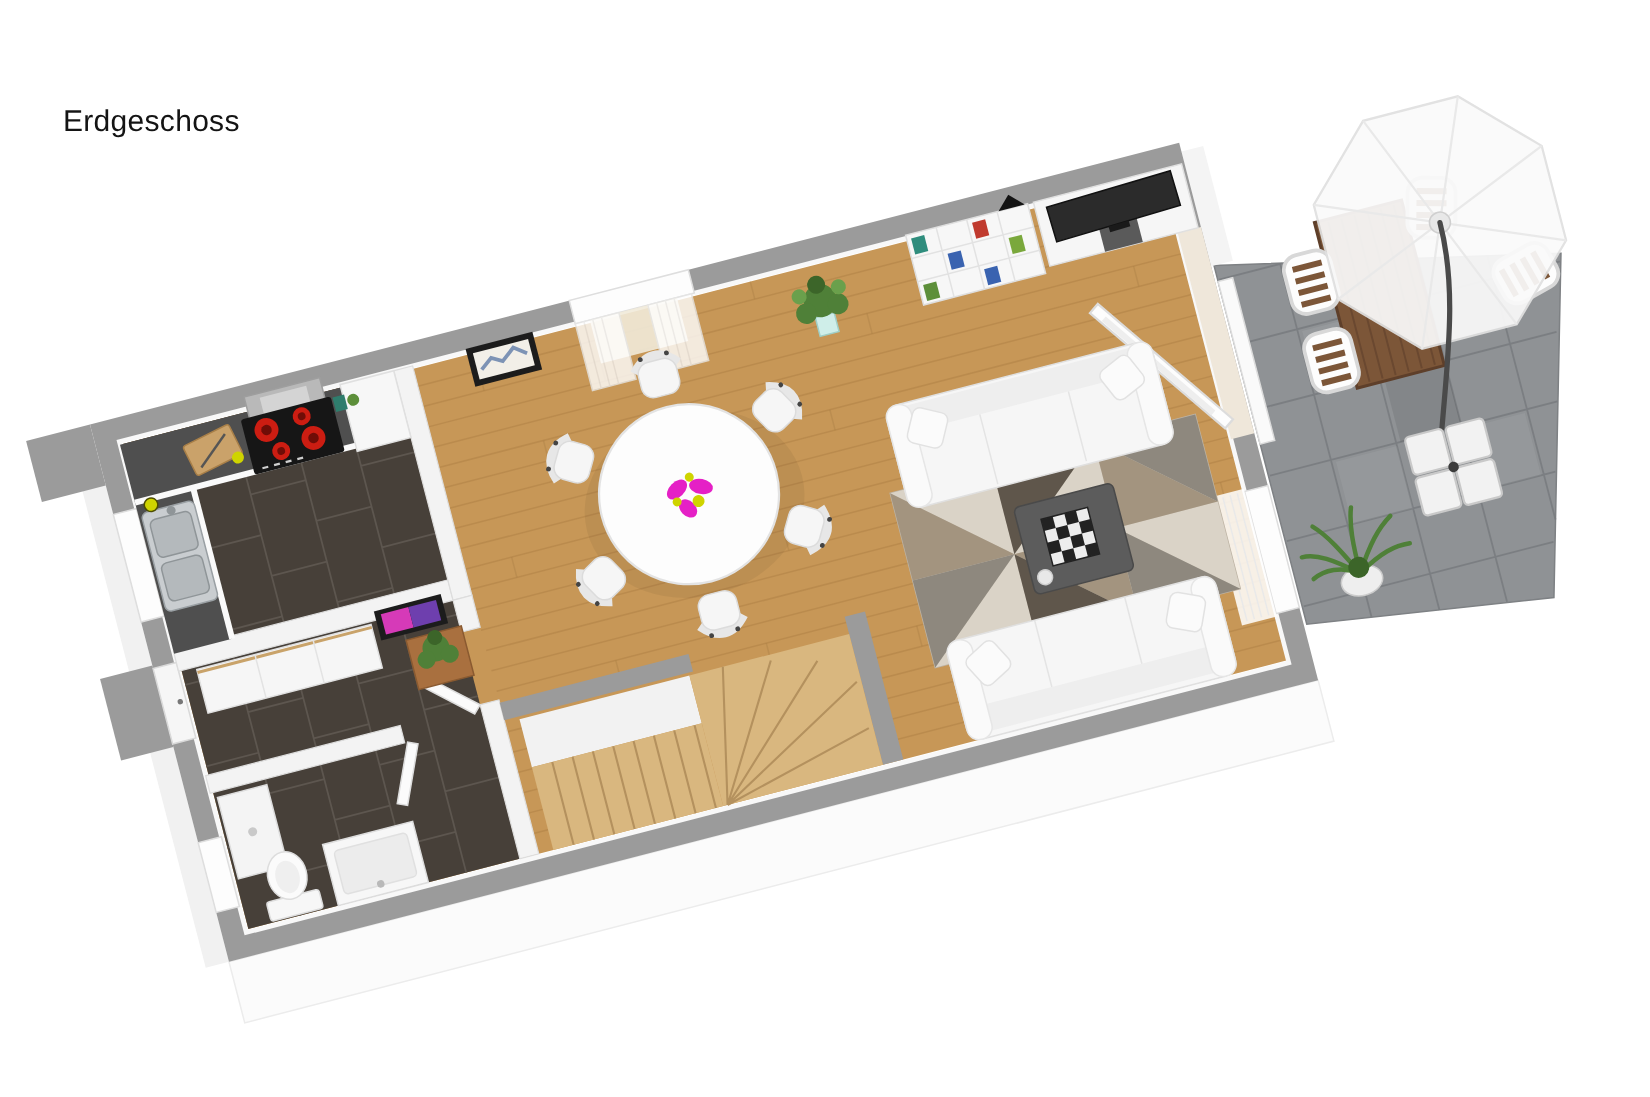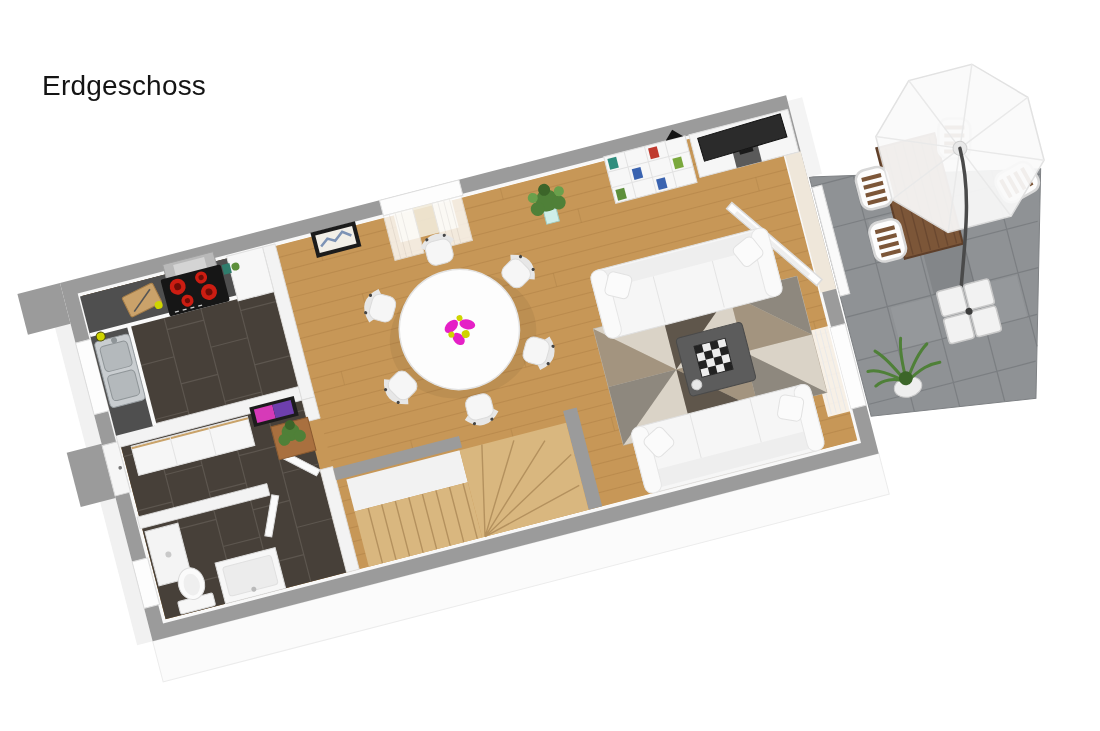--- a/index.html
+++ b/index.html
@@ -1,18 +1,18 @@
 <!DOCTYPE html>
 <html><head>
 <meta charset="utf-8">
 <style>
   html,body{margin:0;padding:0;background:#ffffff;}
   .stage{position:relative;width:1100px;height:731px;background:#ffffff;overflow:hidden;
          font-family:"Liberation Sans", sans-serif;}
-  .title{position:absolute;left:42px;top:70px;font-size:28px;color:#141414;letter-spacing:.2px;}
+  .title{position:absolute;left:42px;top:70px;font-size:20px;color:#141414;letter-spacing:.2px;}
   svg{position:absolute;left:0;top:0;}
 </style>
 </head>
 <body>
 
 <div class="stage">
   <div class="title">Erdgeschoss</div>
 
   <svg width="1100" height="731" viewBox="0 0 1100 731">
     <g transform="translate(60,283) rotate(-14.5)">

